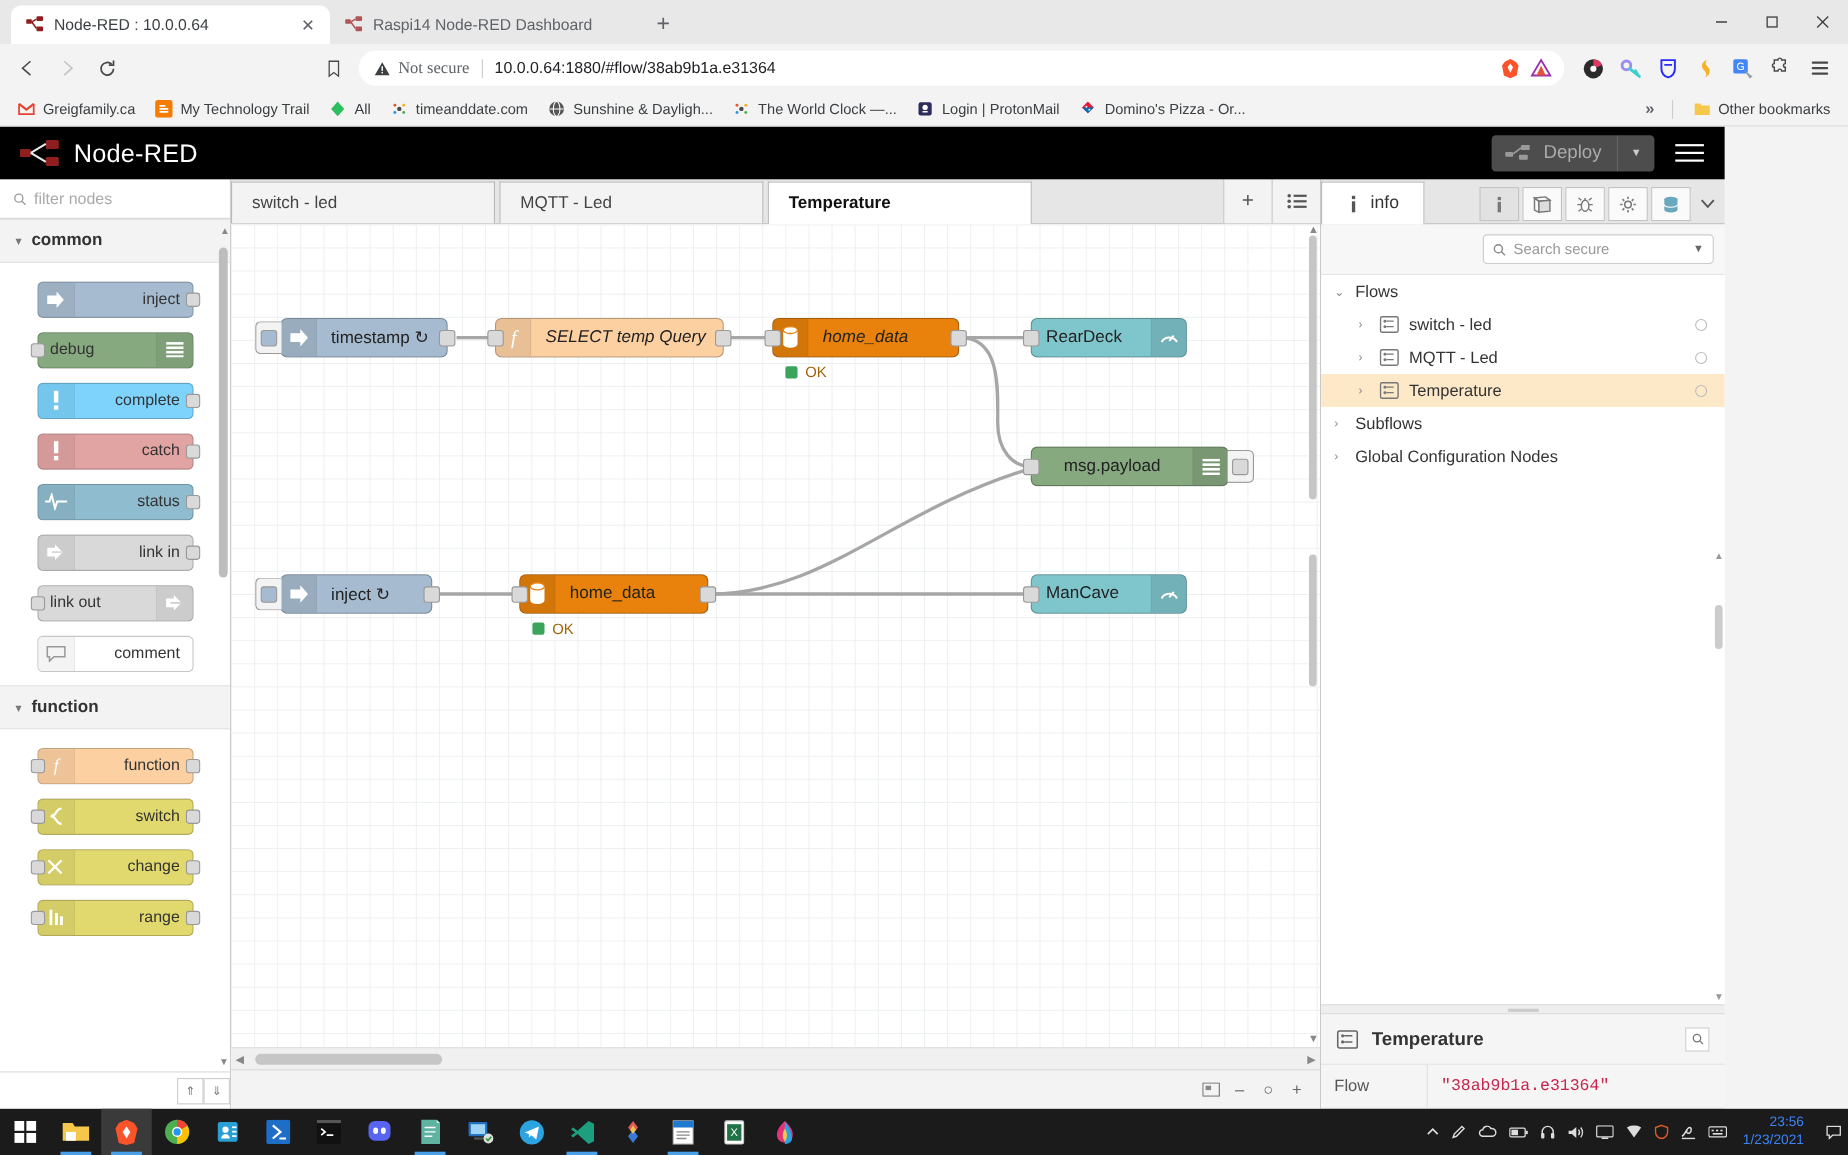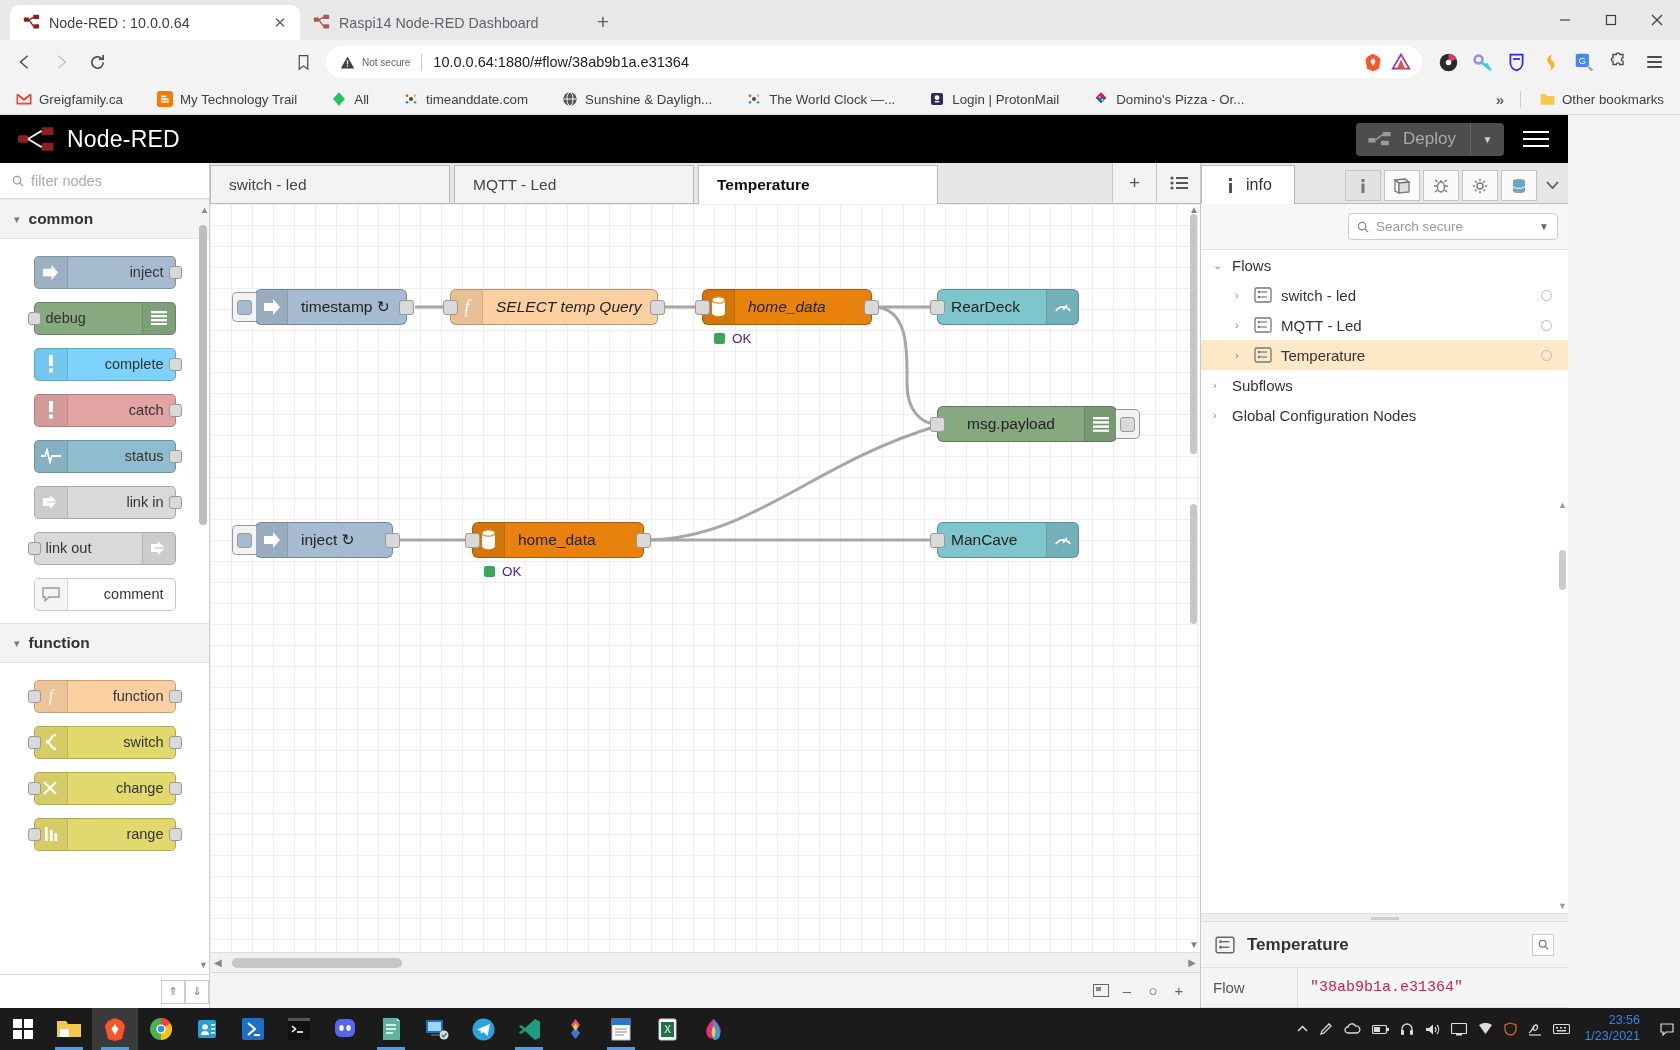--- a/index.html
+++ b/index.html
@@ -36,31 +36,31 @@
   .wc svg{display:block;}
 
   
   .navbar{ height:44px; background:#f3f3f3; display:flex; align-items:center; padding:0 8px; gap:2px;}
   .navbtn{ width:34px;height:34px;border-radius:50%;display:flex;align-items:center;justify-content:center;color:#4a4a4a;}
   .navbtn.disabled{ color:#c3c3c3; }
   .omnibox{
     flex:1; height:32px; background:#fff; border-radius:16px; display:flex; align-items:center;
     margin:0 6px 0 4px; padding:0 6px 0 14px; position:relative;
   }
-  .omni-warn{ display:flex;align-items:center;gap:7px;font-size:10px;color:#5f6368;}
+  .omni-warn{ display:flex;align-items:center;gap:7px;font-size:15px;color:#5f6368;font-family:Liberation Serif, serif;}
   .omni-div{ width:1px;height:17px;background:#c9c9c9;margin:0 11px;}
   .omni-url{ font-size:14.5px;color:#202124;flex:1;white-space:nowrap;overflow:hidden;}
   .omni-right{ display:flex;align-items:center;gap:4px;padding-right:3px;}
   .toolbar-icons{ display:flex;align-items:center;gap:10px;padding-left:6px;padding-right:4px;}
   .tbicon{ width:24px;height:24px;display:flex;align-items:center;justify-content:center;}
   .menu-dots{ width:28px;height:30px;display:flex;flex-direction:column;align-items:center;justify-content:center;gap:3px;}
   .menu-line{width:15px;height:2px;background:#4a4a4a;border-radius:1px;}
 
   
-  .bookmarks{ height:31px;background:#f3f3f3;display:flex;align-items:center;padding:0 8px;gap:18px;
+  .bookmarks{ height:31px;background:#f3f3f3;display:flex;align-items:center;padding:0 8px;gap:2px;
      border-bottom:1px solid #dadce0;}
   .bm{ display:flex;align-items:center;gap:7px;padding:3px 8px;border-radius:4px;
      font-size:13.3px;color:#3c4043;white-space:nowrap;}
   .bm .bmico{width:16px;height:16px;flex:0 0 16px;display:flex;align-items:center;justify-content:center;}
   .bm-overflow{margin-left:auto;display:flex;align-items:center;gap:10px;}
   .chevdd{font-size:15px;color:#5f6368;padding:0 6px;font-weight:bold;}
   .bmdiv{width:1px;height:17px;background:#ccc;}
 
   
   #nodered{ position:absolute; top:115px; left:0; width:1568px; height:893px; background:#fff; overflow:hidden;}
@@ -124,21 +124,21 @@
   .nr-node .nico.r{border-right:none;border-left:1px solid rgba(0,0,0,.10);border-radius:0 5px 5px 0;
       background:rgba(0,0,0,.10);}
   .nr-node .nlbl{ padding:0 13px;font-size:15.5px;color:#222;white-space:nowrap;}
   .nr-node .nlbl.ital{ font-style:italic;}
   .nport{ width:15px;height:15px;background:#d9d9d9;border:1px solid #999;border-radius:3px;
       position:absolute;top:10px;}
   .nport.out{right:-8px;} .nport.in{left:-8px;}
   .nr-btnbox{ position:absolute;left:-24px;top:2px;width:24px;height:30px;border:1px solid #999;
       border-right:none;border-radius:5px 0 0 5px;background:#f3f3f3;display:flex;align-items:center;justify-content:center;}
   .nr-btnsq{width:15px;height:15px;border:1px solid #999;border-radius:3px;}
-  .nstatus{ position:absolute;display:flex;align-items:center;gap:7px;font-size:13.5px;color:#4c1d95;}
+  .nstatus{ position:absolute;display:flex;align-items:center;gap:7px;font-size:13.5px;color:#a16207;}
   .nstatus .dot{width:11px;height:11px;border-radius:2px;background:#3aa45b;}
   .vscroll{ position:absolute;right:3px;top:10px;width:7px;height:240px;background:#c6c6c6;border-radius:4px;}
   .vscroll2{ position:absolute;right:3px;top:300px;width:7px;height:120px;background:#c6c6c6;border-radius:4px;}
   .cv-up{position:absolute;right:1px;top:0;font-size:10px;color:#888;}
   .cv-dn{position:absolute;right:1px;bottom:2px;font-size:10px;color:#888;}
   .hscrollbar{ height:20px;background:#f0f0f0;border-top:1px solid #ddd;position:relative;display:flex;align-items:center;}
   .hsthumb{ position:absolute;left:22px;width:170px;height:10px;background:#c6c6c6;border-radius:5px;}
   .hs-l{position:absolute;left:4px;font-size:10px;color:#888;}
   .hs-r{position:absolute;right:4px;font-size:10px;color:#888;}
   .nr-footer{ height:36px;background:#f3f3f3;border-top:1px solid #d5d5d5;display:flex;align-items:center;

